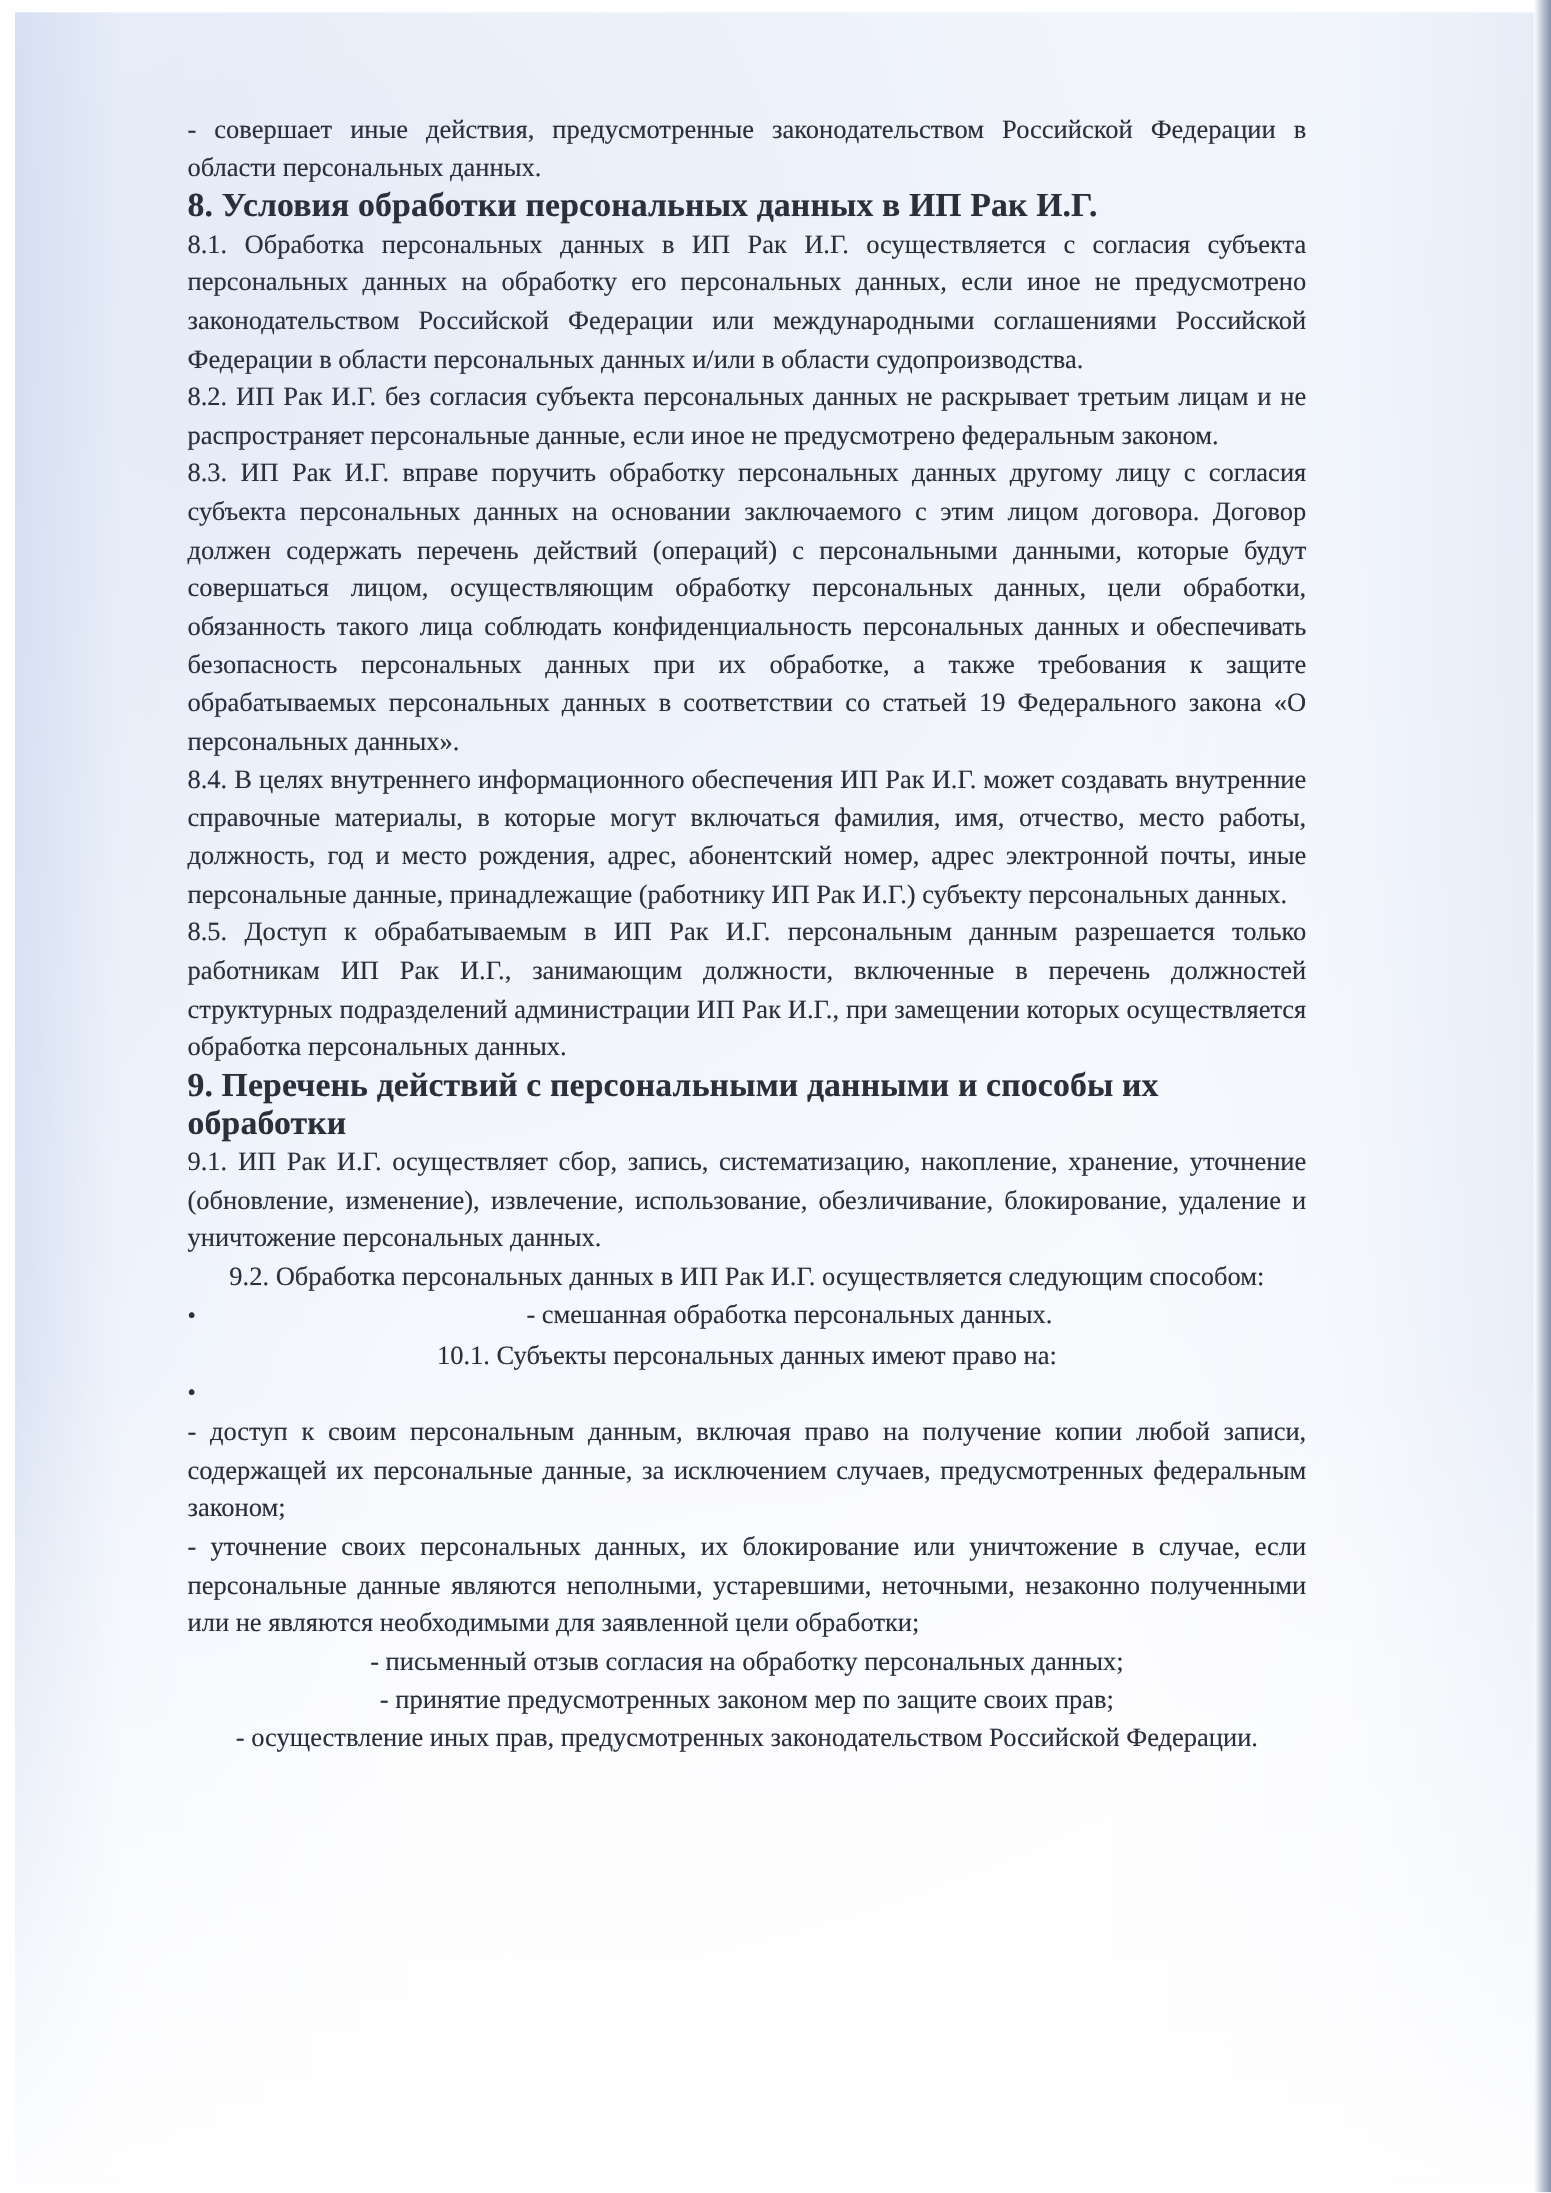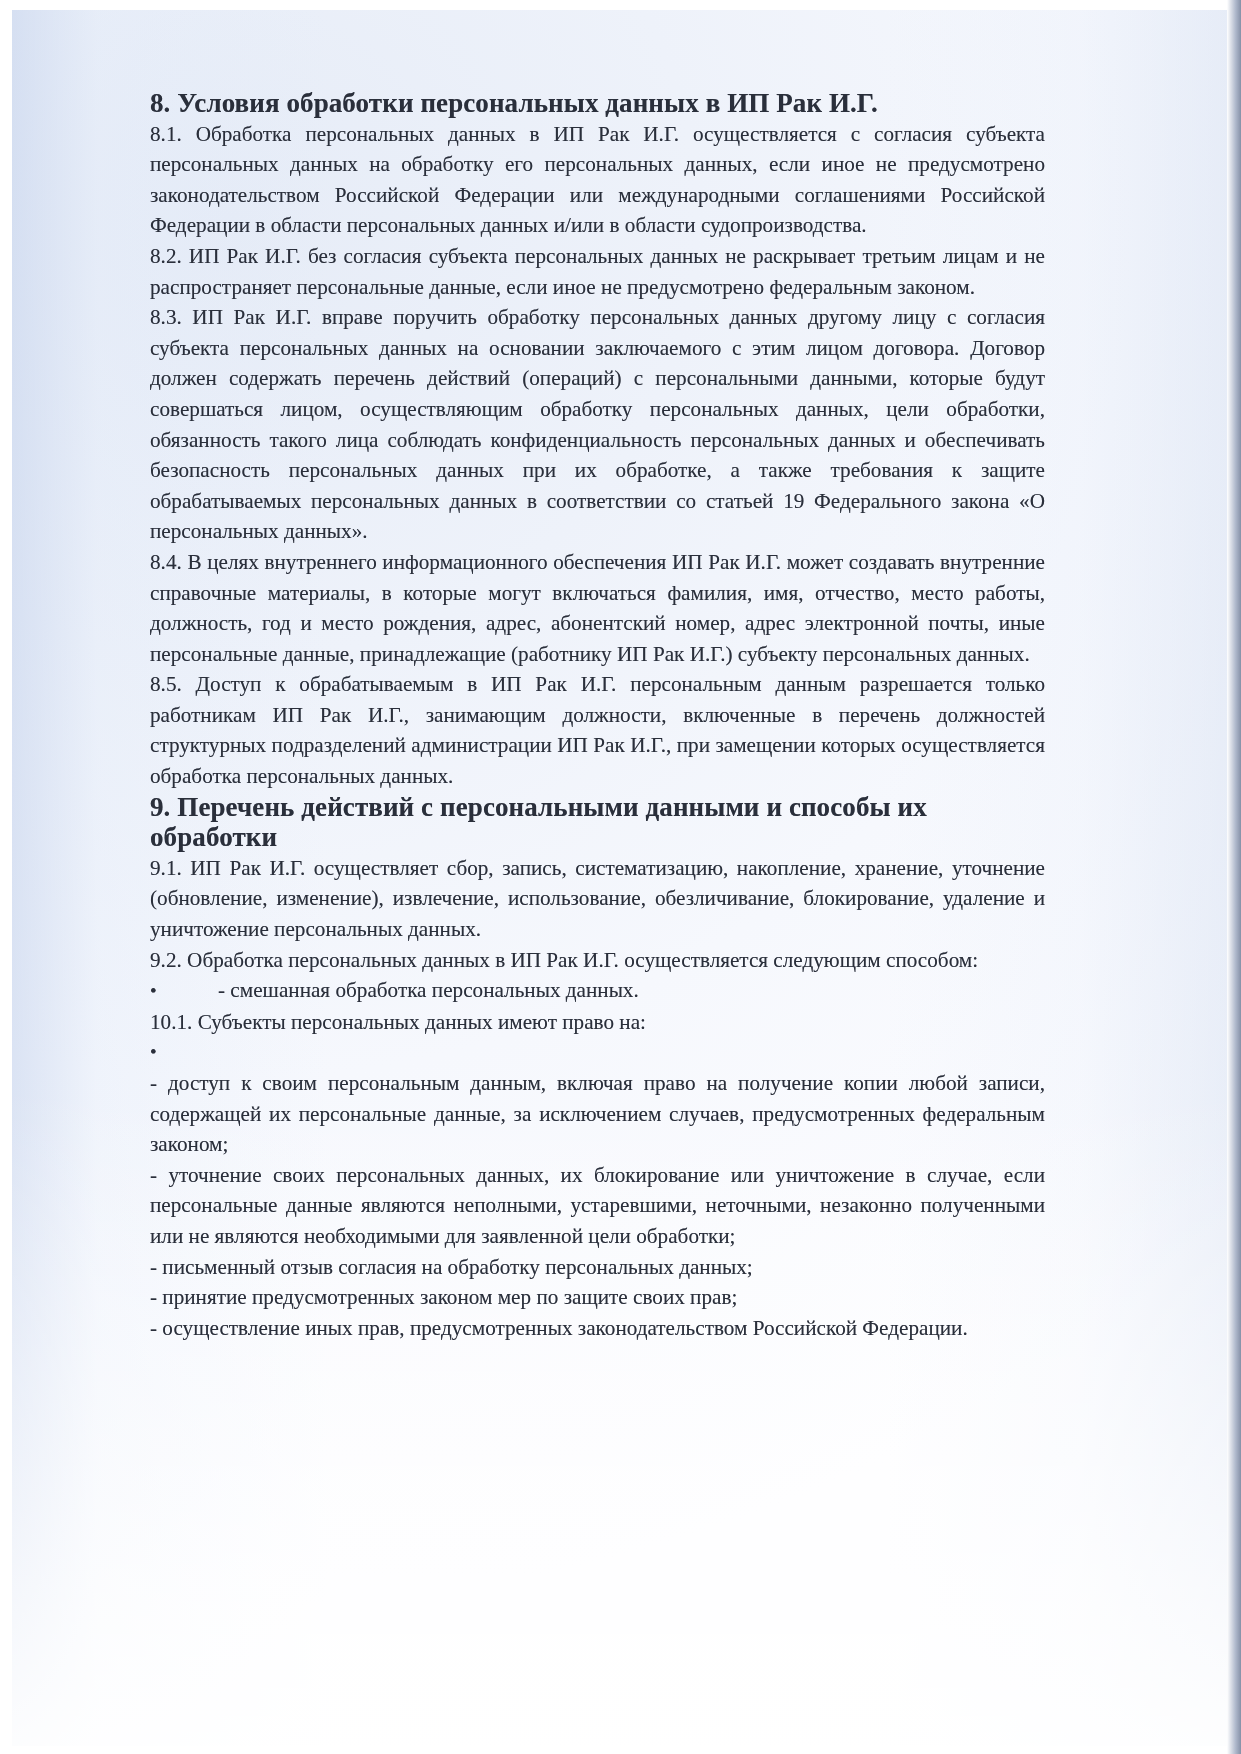--- a/index.html
+++ b/index.html
@@ -83,21 +83,21 @@
     text-justify: inter-word;
   }
 
   .para {
     margin: 0;
     text-align: justify;
     text-indent: 0;
   }
 
   .para.last-left {
-    text-align: left;
+    text-align: center;
   }
 
   h2.heading {
     margin: 0;
     font-size: 27px;
     line-height: 30.6px;
     font-weight: bold;
     text-align: left;
     letter-spacing: 0.1px;
   }
@@ -118,37 +118,38 @@
   }
   .bullet-dot {
     flex: 0 0 auto;
     width: 68px;
     font-size: 19px;
     line-height: 30.6px;
     color: #2a2f3b;
   }
   .bullet-text {
     flex: 1 1 auto;
-    text-align: left;
+    text-align: center;
   }
 
   
   .text-column {
     text-shadow: 0 0 0.6px rgba(42,47,59,0.42);
   }
 </style>
 </head>
 <body>
 
 <div class="scan-root">
   <div class="paper"></div>
   <div class="edge-right"></div>
 
   <div class="text-column">
 
+    <p class="para">- совершает иные действия, предусмотренные законодательством Российской Федерации в области персональных данных.</p>
 
     <h2 class="heading gap-before">8. Условия обработки персональных данных в ИП Рак И.Г.</h2>
 
     <p class="para">8.1. Обработка персональных данных в ИП Рак И.Г. осуществляется с согласия субъекта персональных данных на обработку его персональных данных, если иное не предусмотрено законодательством Российской Федерации или международными соглашениями Российской Федерации в области персональных данных и/или в области судопроизводства.</p>
     <p class="para">8.2. ИП Рак И.Г. без согласия субъекта персональных данных не раскрывает третьим лицам и не распространяет персональные данные, если иное не предусмотрено федеральным законом.</p>
     <p class="para">8.3. ИП Рак И.Г. вправе поручить обработку персональных данных другому лицу с согласия субъекта персональных данных на основании заключаемого с этим лицом договора. Договор должен содержать перечень действий (операций) с персональными данными, которые будут совершаться лицом, осуществляющим обработку персональных данных, цели обработки, обязанность такого лица соблюдать конфиденциальность персональных данных и обеспечивать безопасность персональных данных при их обработке, а также требования к защите обрабатываемых персональных данных в соответствии со статьей 19 Федерального закона «О персональных данных».</p>
     <p class="para">8.4. В целях внутреннего информационного обеспечения ИП Рак И.Г. может создавать внутренние справочные материалы, в которые могут включаться фамилия, имя, отчество, место работы, должность, год и место рождения, адрес, абонентский номер, адрес электронной почты, иные персональные данные, принадлежащие (работнику ИП Рак И.Г.) субъекту персональных данных.</p>
     <p class="para">8.5. Доступ к обрабатываемым в ИП Рак И.Г. персональным данным разрешается только работникам ИП Рак И.Г., занимающим должности, включенные в перечень должностей структурных подразделений администрации ИП Рак И.Г., при замещении которых осуществляется обработка персональных данных.</p>
 
     <h2 class="heading gap-before-lg">9. Перечень действий с персональными данными и способы их обработки</h2>

